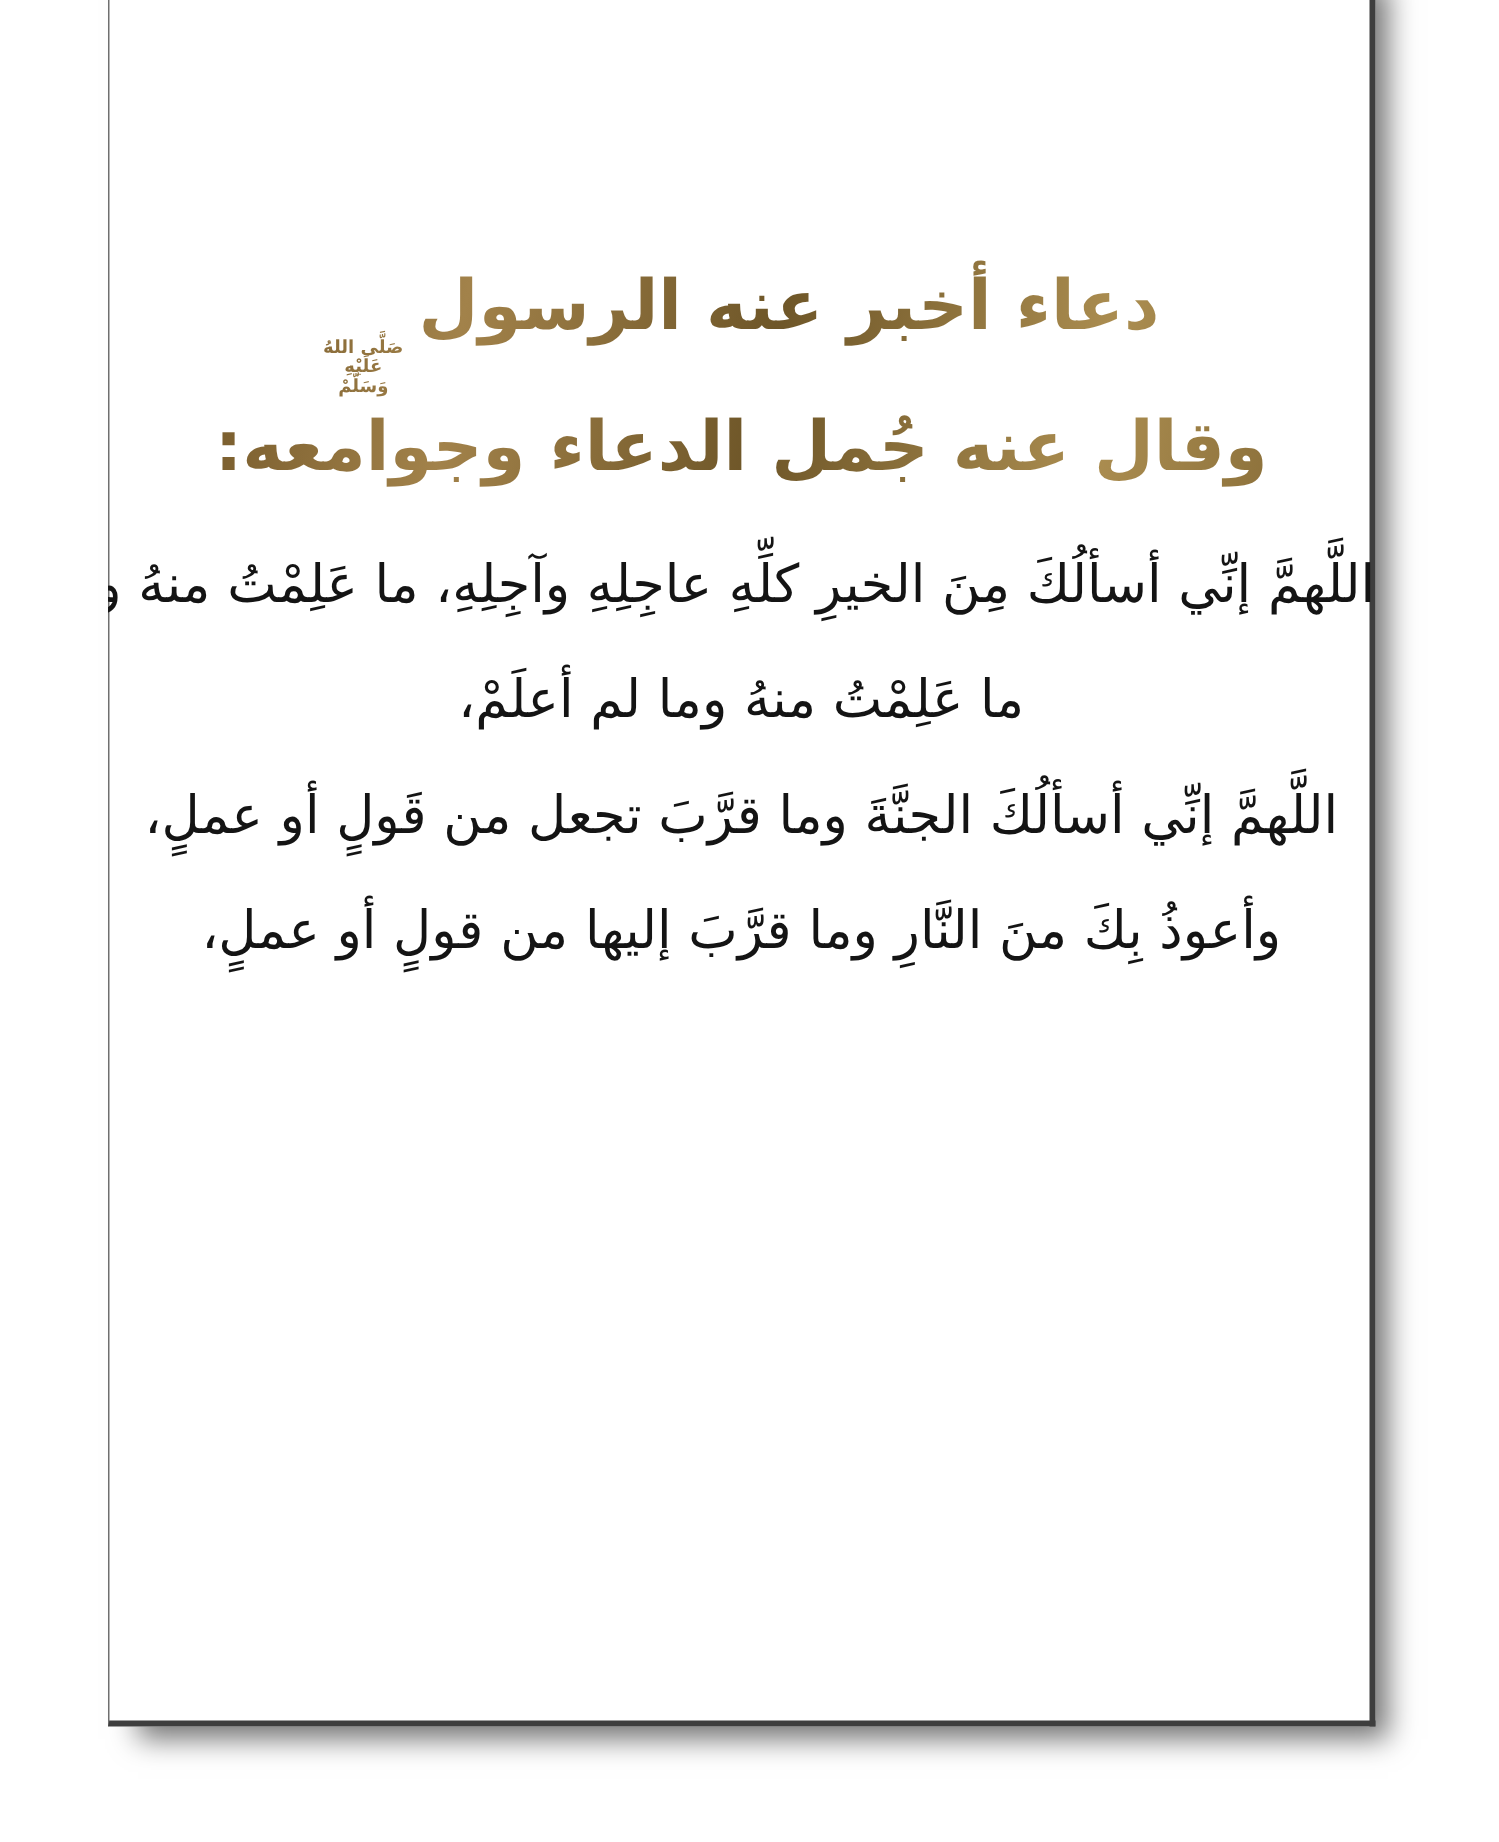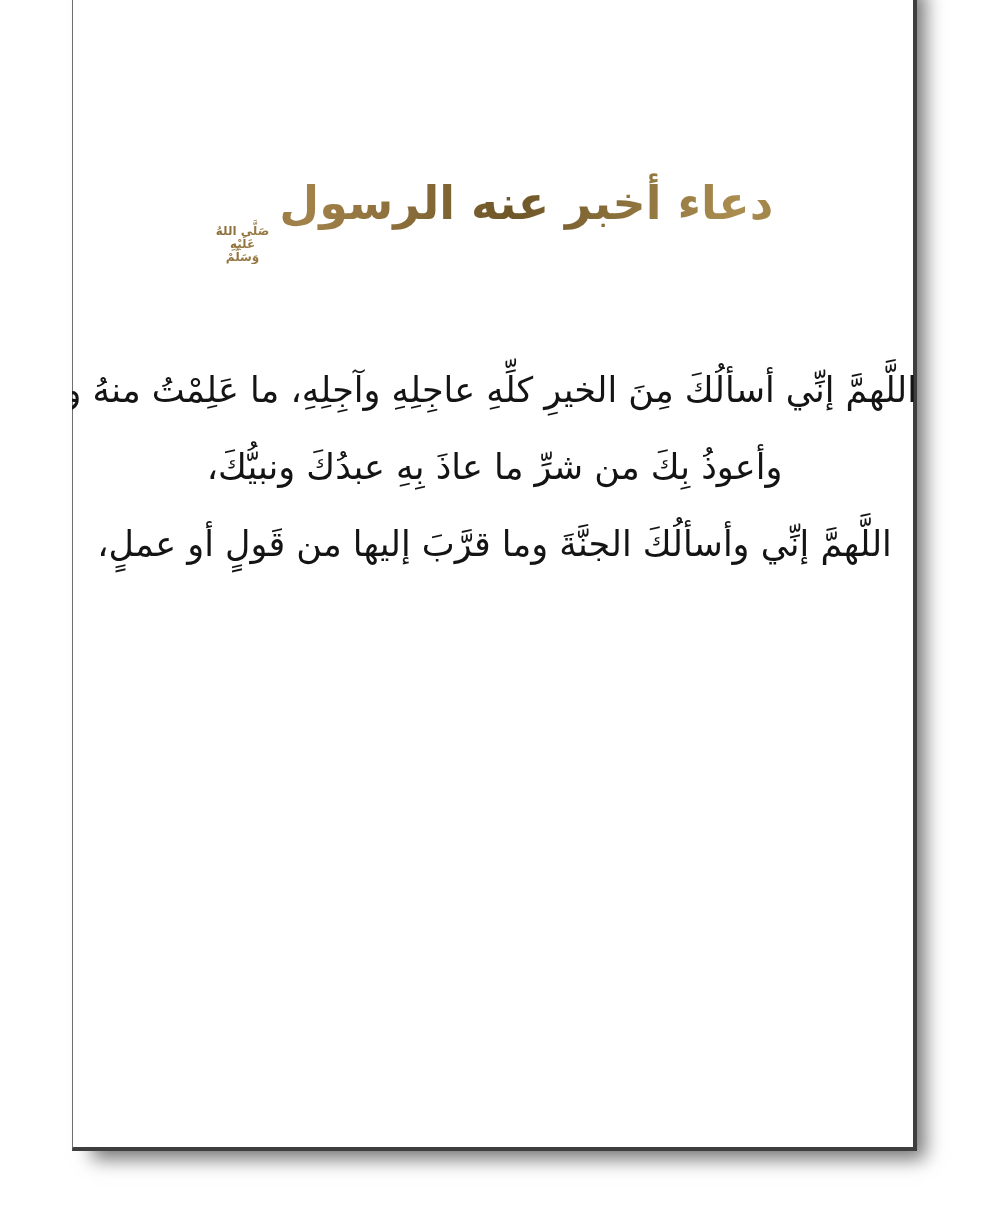--- a/index.html
+++ b/index.html
@@ -89,22 +89,24 @@
   <div class="content">
 
     <div class="title">
       <div class="title-line">
         <span>دعاء أخبر عنه الرسول</span><span class="pbuh">
             <span>صَلَّى اللهُ</span>
             <span>عَلَيْهِ</span>
             <span>وَسَلَّمْ</span>
           </span>
       </div>
+      <div class="title-line">وقال عنه جُمل الدعاء وجوامعه:</div>
     </div>
 
     <div class="dua">
       <div class="dua-line">اللَّهمَّ إنِّي أسألُكَ مِنَ الخيرِ كلِّهِ عاجِلِهِ وآجِلِهِ، ما عَلِمْتُ منهُ وما لم أعلَمْ،</div>
-      <div class="dua-line">وأعوذُ بِكَ من شرِّ ما عاذَ بِهِ عبدُكَ ونبيُّكَ،</div>
-      <div class="dua-line">اللَّهمَّ إنِّي وأسألُكَ الجنَّةَ وما قرَّبَ إليها من قَولٍ أو عملٍ،</div>
+      <div class="dua-line">ما عَلِمْتُ منهُ وما لم أعلَمْ،</div>
+      <div class="dua-line">اللَّهمَّ إنِّي أسألُكَ الجنَّةَ وما قرَّبَ تجعل من قَولٍ أو عملٍ،</div>
+      <div class="dua-line">وأعوذُ بِكَ منَ النَّارِ وما قرَّبَ إليها من قولٍ أو عملٍ،</div>
     </div>
 
   </div>
 </div>
 
 </body></html>

